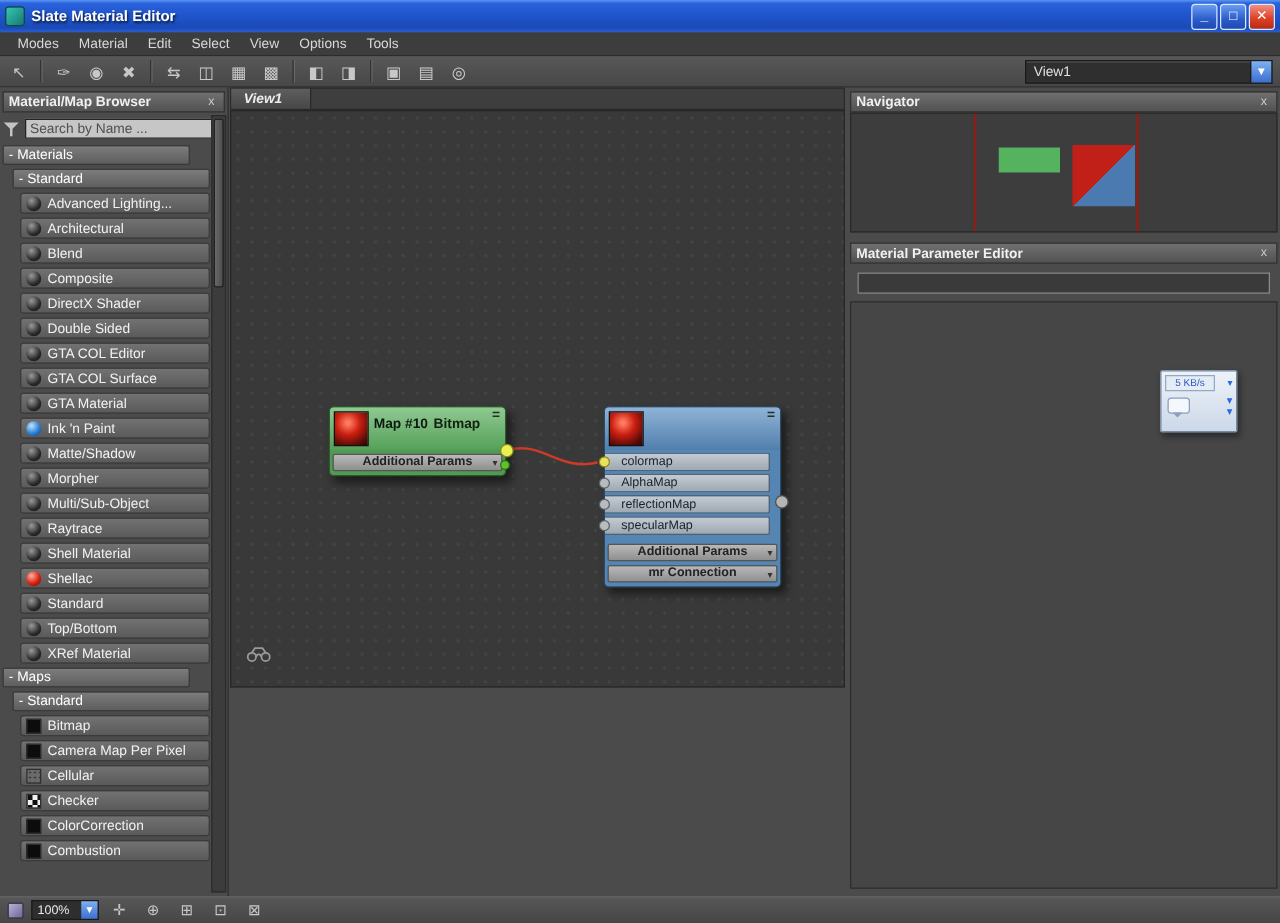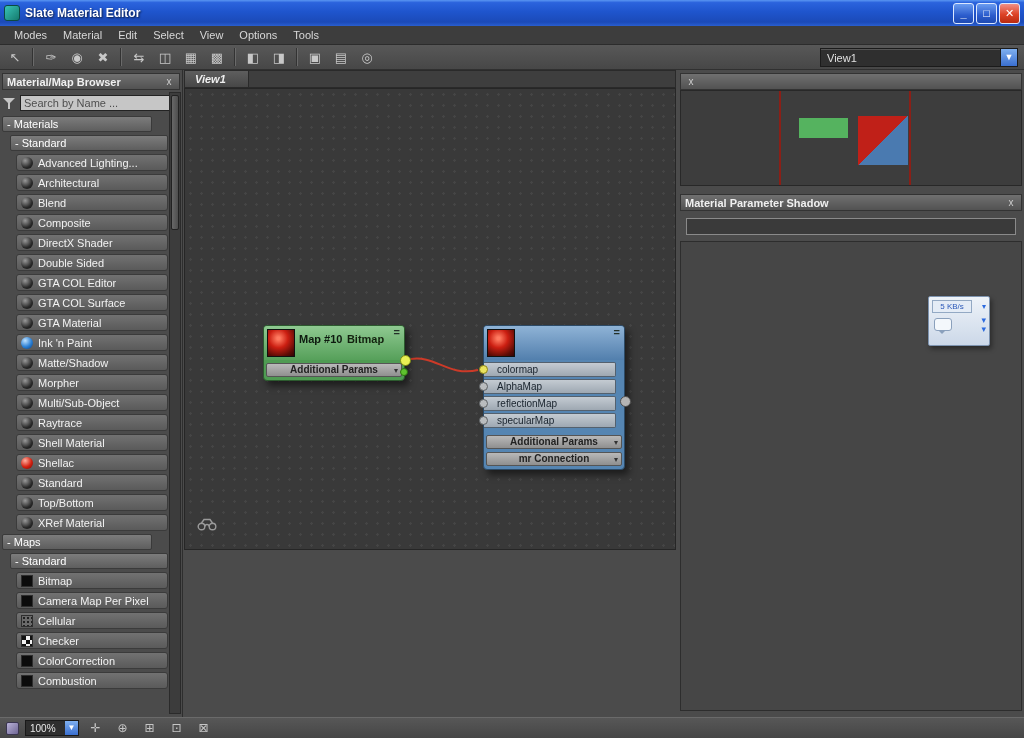--- a/index.html
+++ b/index.html
@@ -385,33 +385,34 @@
           <circle cx="4.5" cy="8.5" r="3.3" fill="none" stroke="#9a9a9a" stroke-width="1.4"></circle>
           <circle cx="15.5" cy="8.5" r="3.3" fill="none" stroke="#9a9a9a" stroke-width="1.4"></circle>
           <path d="M4.5 5 L7 1.5 H13 L15.5 5 M8 8.5 a2 2 0 0 1 4 0" fill="none" stroke="#9a9a9a" stroke-width="1.4"></path>
         </svg>
       </span>
     </div>
   </div>
 
   <div class="navigator">
     <div class="panel-header">
+      <span class="ph-title">Navigator</span>
       <span class="ph-close">x</span>
     </div>
     <div class="nav-content">
       <span class="nav-line l1"></span>
       <span class="nav-line l2"></span>
       <span class="nav-green" style="background:#55b35f"></span>
       <span class="nav-diag" style="background:linear-gradient(135deg,#c02018 50%,#4a7ab0 50%)"></span>
     </div>
   </div>
 
   <div class="pedit">
     <div class="panel-header">
-      <span class="ph-title">Material Parameter Shadow</span>
+      <span class="ph-title">Material Parameter Editor</span>
       <span class="ph-close">x</span>
     </div>
     <input class="pfield" value="" style="">
     <div class="pbody"></div>
   </div>
 
   <div class="idm">
     <span class="idm-speed">5 KB/s</span>
     <span class="idm-arrow-top">▾</span>
     <span class="idm-bubble"></span>

